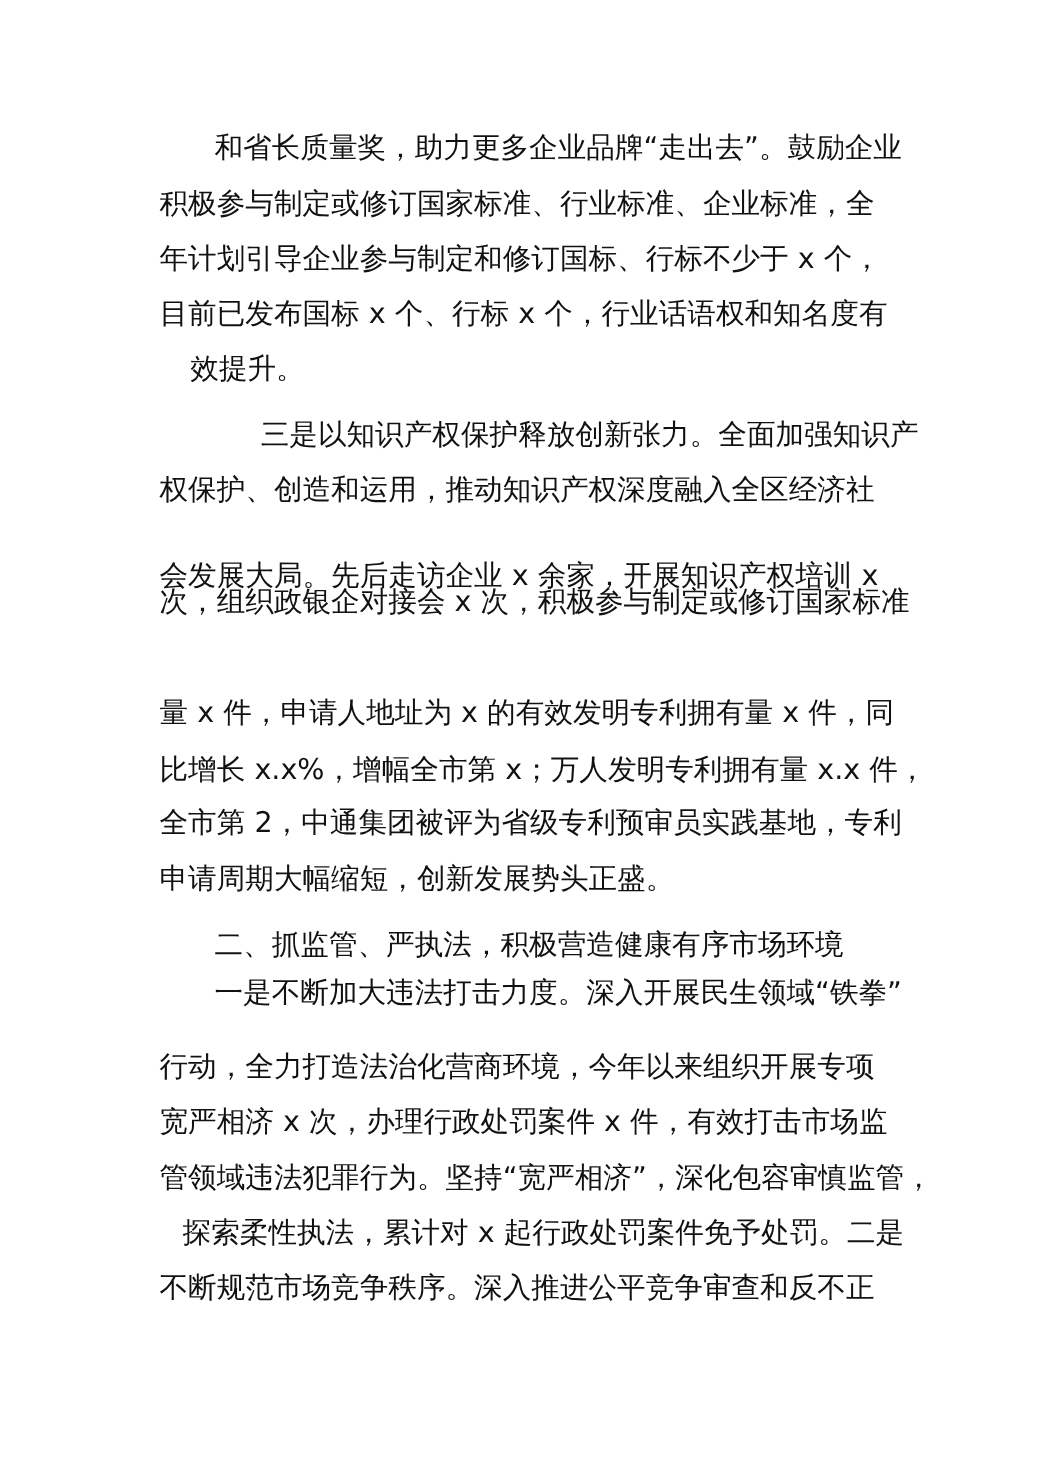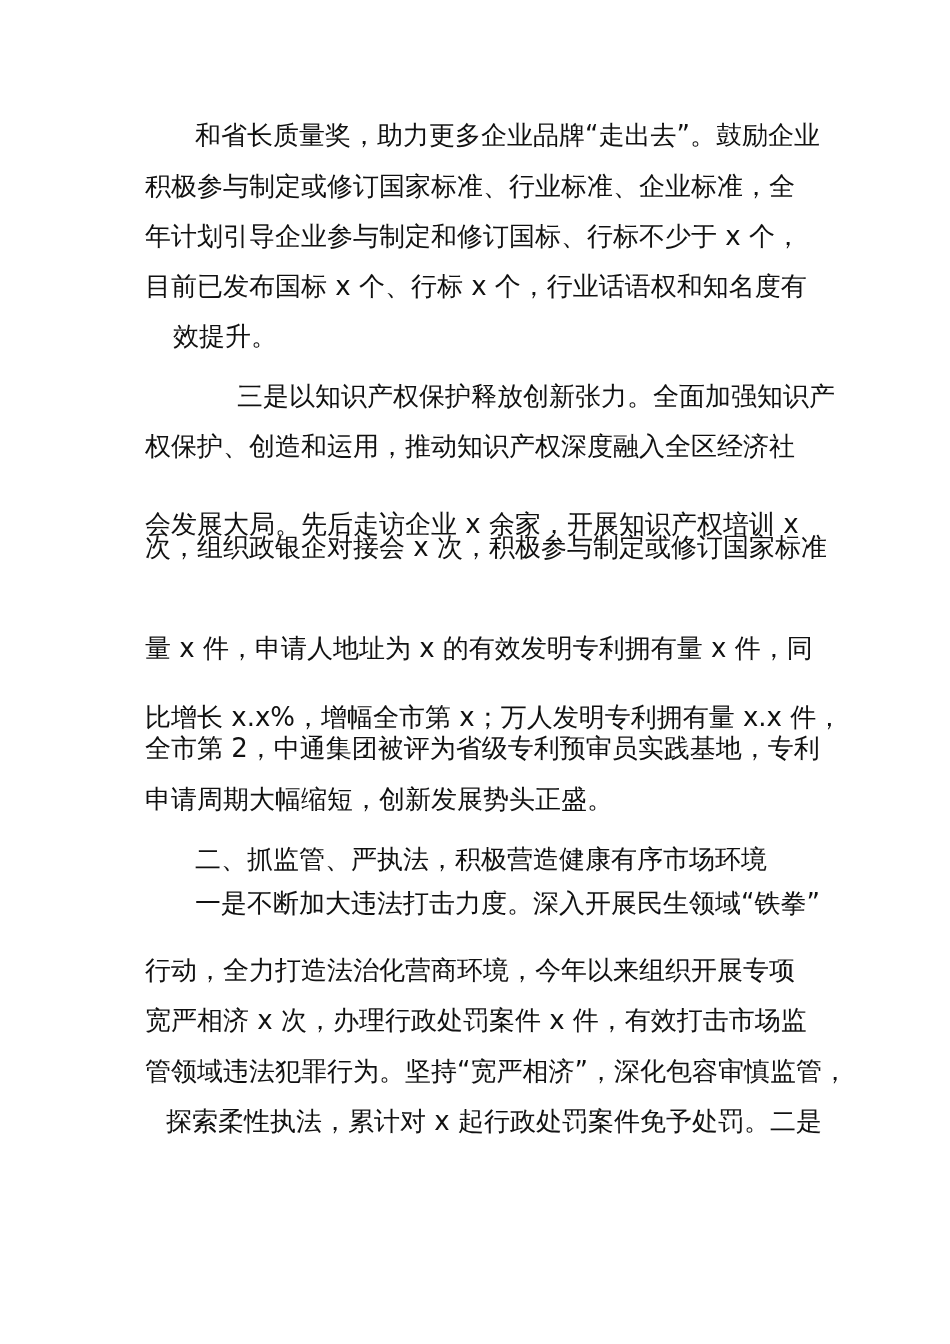--- a/index.html
+++ b/index.html
@@ -41,22 +41,23 @@
   <div class="line indent" style="top: 120px;">和省长质量奖，助力更多企业品牌“走出去”。鼓励企业</div>
   <div class="line" style="top: 171px;">积极参与制定或修订国家标准、行业标准、企业标准，全</div>
   <div class="line" style="top: 221px;">年计划引导企业参与制定和修订国标、行标不少于 x 个，</div>
   <div class="line" style="top: 271px;">目前已发布国标 x 个、行标 x 个，行业话语权和知名度有</div>
   <div class="line" style="top: 321px; margin-left: 28px;">效提升。</div>
   <div class="line indent" style="top: 381px; margin-left: 42px;">三是以知识产权保护释放创新张力。全面加强知识产</div>
   <div class="line" style="top: 431px;">权保护、创造和运用，推动知识产权深度融入全区经济社</div>
   <div class="line" style="top: 481px; margin-top: 28px;">会发展大局。先后走访企业 x 余家，开展知识产权培训 x</div>
   <div class="line" style="top: 532px;">次，组织政银企对接会 x 次，积极参与制定或修订国家标准</div>
   <div class="line" style="top: 633px;">量 x 件，申请人地址为 x 的有效发明专利拥有量 x 件，同</div>
-  <div class="line" style="top: 702px;">比增长 x.x%，增幅全市第 x；万人发明专利拥有量 x.x 件，</div>
+  <div class="line" style="top: 685px;">比增长 x.x%，增幅全市第 x；万人发明专利拥有量 x.x 件，</div>
   <div class="line" style="top: 733px;">全市第 2，中通集团被评为省级专利预审员实践基地，专利</div>
   <div class="line indent" style="top: 844px;">二、抓监管、严执法，积极营造健康有序市场环境</div>
   <div class="line" style="top: 784px;">申请周期大幅缩短，创新发展势头正盛。</div>
   <div class="line indent" style="top: 888px;">一是不断加大违法打击力度。深入开展民生领域“铁拳”</div>
   <div class="line" style="top: 955px;">行动，全力打造法治化营商环境，今年以来组织开展专项</div>
   <div class="line" style="top: 1005px;">宽严相济 x 次，办理行政处罚案件 x 件，有效打击市场监</div>
   <div class="line" style="top: 1056px;">管领域违法犯罪行为。坚持“宽严相济”，深化包容审慎监管，</div>
   <div class="line" style="top: 1106px; margin-left: 21px;">探索柔性执法，累计对 x 起行政处罚案件免予处罚。二是</div>
+  <div class="line" style="top: 1156px;">不断规范市场竞争秩序。深入推进公平竞争审查和反不正</div>
 </div>
 
 </body></html>

